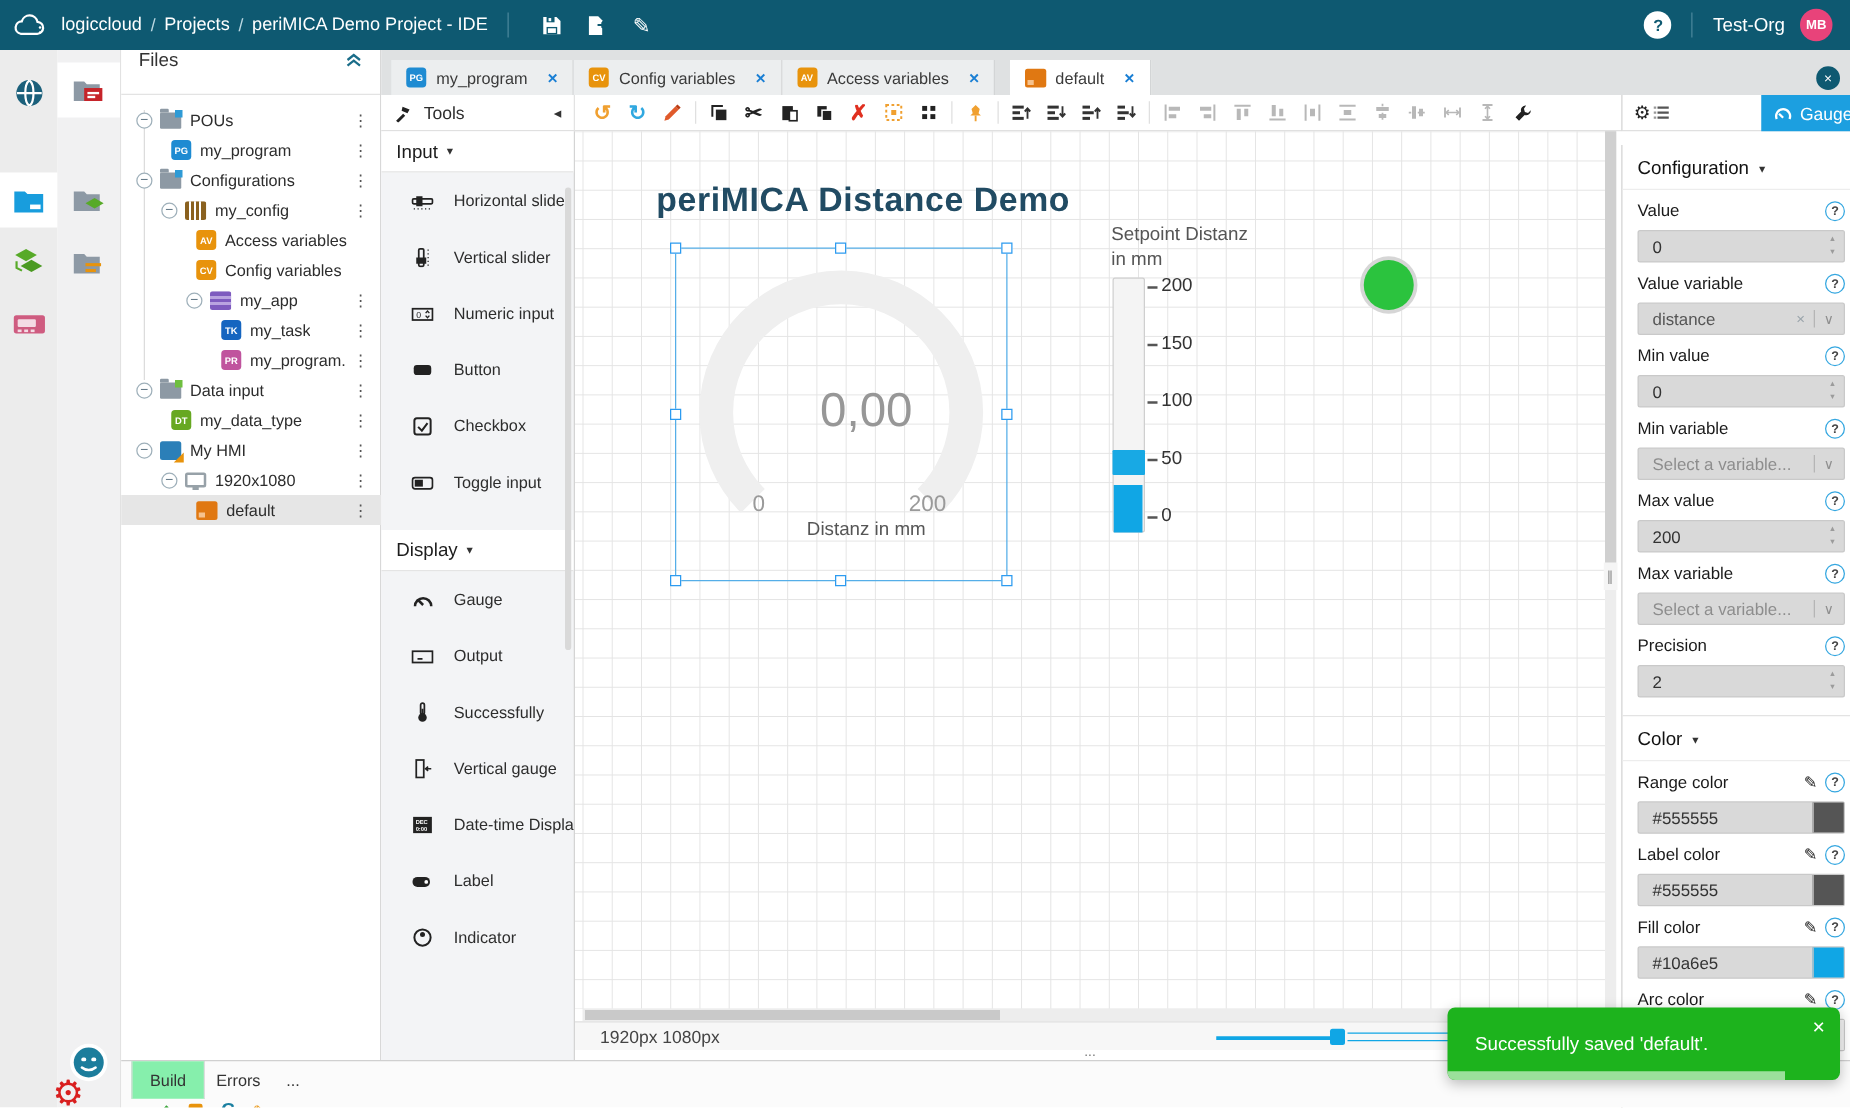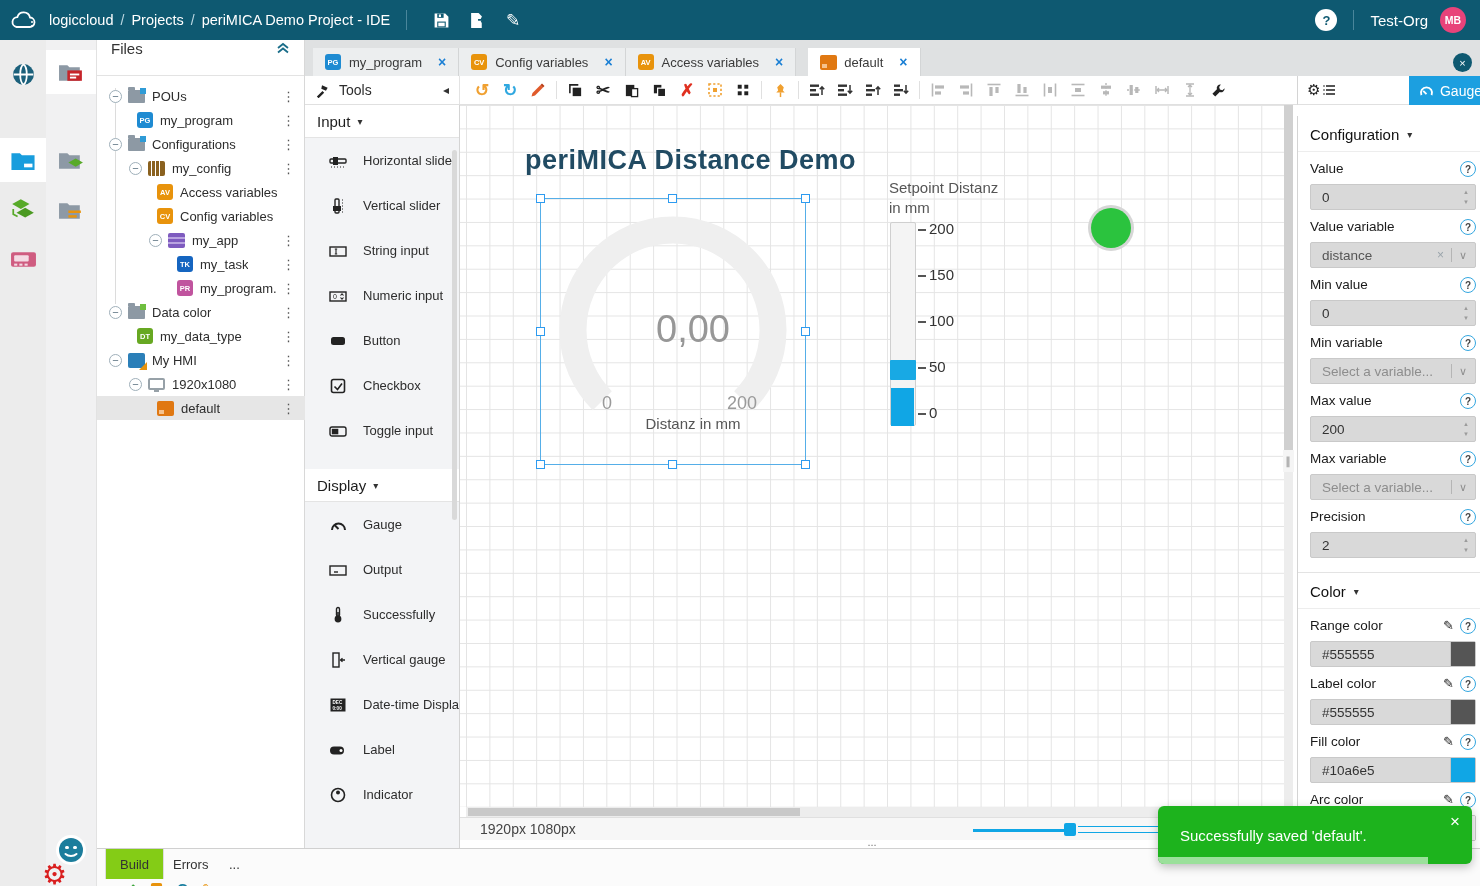--- a/index.html
+++ b/index.html
@@ -118,21 +118,21 @@
 .spin{position:absolute;right:6px;top:2px;display:flex;flex-direction:column;color:#9b9b9b;font-size:6px;line-height:10px;text-align:center}
 .ddwrap{position:absolute;right:8px;display:flex;align-items:center;color:#9b9b9b}
 .ddwrap .bar{width:1px;height:14px;background:#b5b5b5;margin:0 7px}
 .ddwrap .chev{font-size:11px;color:#8f8f8f}
 .ddwrap .clr{font-size:12px;color:#9aa4ab;cursor:pointer}
 .swatch{position:absolute;right:0;top:0;width:25px;height:24px;border-left:1px solid #c4c4c4}
 .cdivide{height:1px;background:#e3e3e3;margin-top:14px}
 
 #bottombar{position:absolute;left:97px;top:848px;width:1383px;height:38px;background:#fbfbfb;border-top:1px solid #d0d0d0}
 .btab{position:absolute;top:0;height:30px;display:flex;align-items:center;padding:0 14px;font-size:13px;color:#333;cursor:pointer}
-.btab.active{background:#84cc16;border-left:1px solid #ddd;border-right:1px solid #ddd}
+.btab.active{background:#86efac;border-left:1px solid #ddd;border-right:1px solid #ddd}
 .cuticons{position:absolute;left:25px;top:31px;display:flex;gap:14px;align-items:center}
 
 #toast{position:absolute;left:1158px;top:806px;width:314px;height:58px;background:#1db31d;border-radius:6px;box-shadow:0 3px 10px rgba(0,0,0,.25);color:#fff;z-index:50}
 #toast .msg{position:absolute;left:22px;top:21px;font-size:15px}
 #toast .tclose{position:absolute;right:12px;top:6px;font-size:17px;cursor:pointer}
 #toast .prog{position:absolute;left:0;bottom:0;height:7px;width:86%;background:#9be09b;border-radius:0 0 0 6px}
 .gearbtn{position:absolute;left:42px;top:858px;font-size:28px;color:#d91f1f;cursor:pointer}
 .dblchev{position:absolute;left:188px;top:868px;color:#8a8a8a;font-size:15px;cursor:pointer}
 </style>
 </head>
@@ -308,21 +308,21 @@
     <div class="trow" style="top:200px;padding-left:80px">
       <span class="badge" style="background:#c0549e">PR</span>
       <span class="tlabel">my_program.</span>
       <span class="kebab"><span>⋮</span></span>
     </div>
     <div class="trow" style="top:224px;padding-left:12px">
       <span class="tminus"><span>−</span></span>
       <span class="fold">
           <span class="tag" style="background:#6fbf3f"></span>
         </span>
-      <span class="tlabel">Data color</span>
+      <span class="tlabel">Data input</span>
       <span class="kebab"><span>⋮</span></span>
     </div>
     <div class="trow" style="top:248px;padding-left:40px">
       <span class="badge" style="background:#67a822">DT</span>
       <span class="tlabel">my_data_type</span>
       <span class="kebab"><span>⋮</span></span>
     </div>
     <div class="trow" style="top:272px;padding-left:12px">
       <span class="tminus"><span>−</span></span>
       <span class="miniic ic-hmi"></span>
@@ -584,29 +584,20 @@
   </div>
   <div class="pitem">
     <span class="picon">
         <svg width="18" height="16" viewBox="0 0 18 16">
           <rect x="6" y="1" width="4" height="14" rx="1" fill="none" stroke="#222" stroke-width="1.4"></rect>
           <rect x="4" y="8" width="8" height="5" fill="#222"></rect>
           <path d="M13 2h1M13 5h1M13 8h1M13 11h1M13 14h1" stroke="#222"></path>
         </svg>
       </span>
     <span class="plabel">Vertical slider</span>
-  </div>
-  <div class="pitem">
-    <span class="picon">
-        <svg width="18" height="16" viewBox="0 0 18 16">
-          <rect x="1" y="4" width="16" height="9" fill="none" stroke="#222" stroke-width="1.4"></rect>
-          <path d="M7 6v5M5.8 6h2.4M5.8 11h2.4" stroke="#222" stroke-width="1.1" fill="none"></path>
-        </svg>
-      </span>
-    <span class="plabel">String input</span>
   </div>
   <div class="pitem">
     <span class="picon">
         <svg width="18" height="16" viewBox="0 0 18 16">
           <rect x="1" y="4" width="16" height="9" fill="none" stroke="#222" stroke-width="1.4"></rect>
           <text x="4" y="11" font-size="7" fill="#222" font-family="sans-serif">0</text>
           <path d="M11.5 7.5l1.5-1.7 1.5 1.7M11.5 9.5l1.5 1.7 1.5-1.7" stroke="#222" fill="none" stroke-width="1.1"></path>
         </svg>
       </span>
     <span class="plabel">Numeric input</span>

